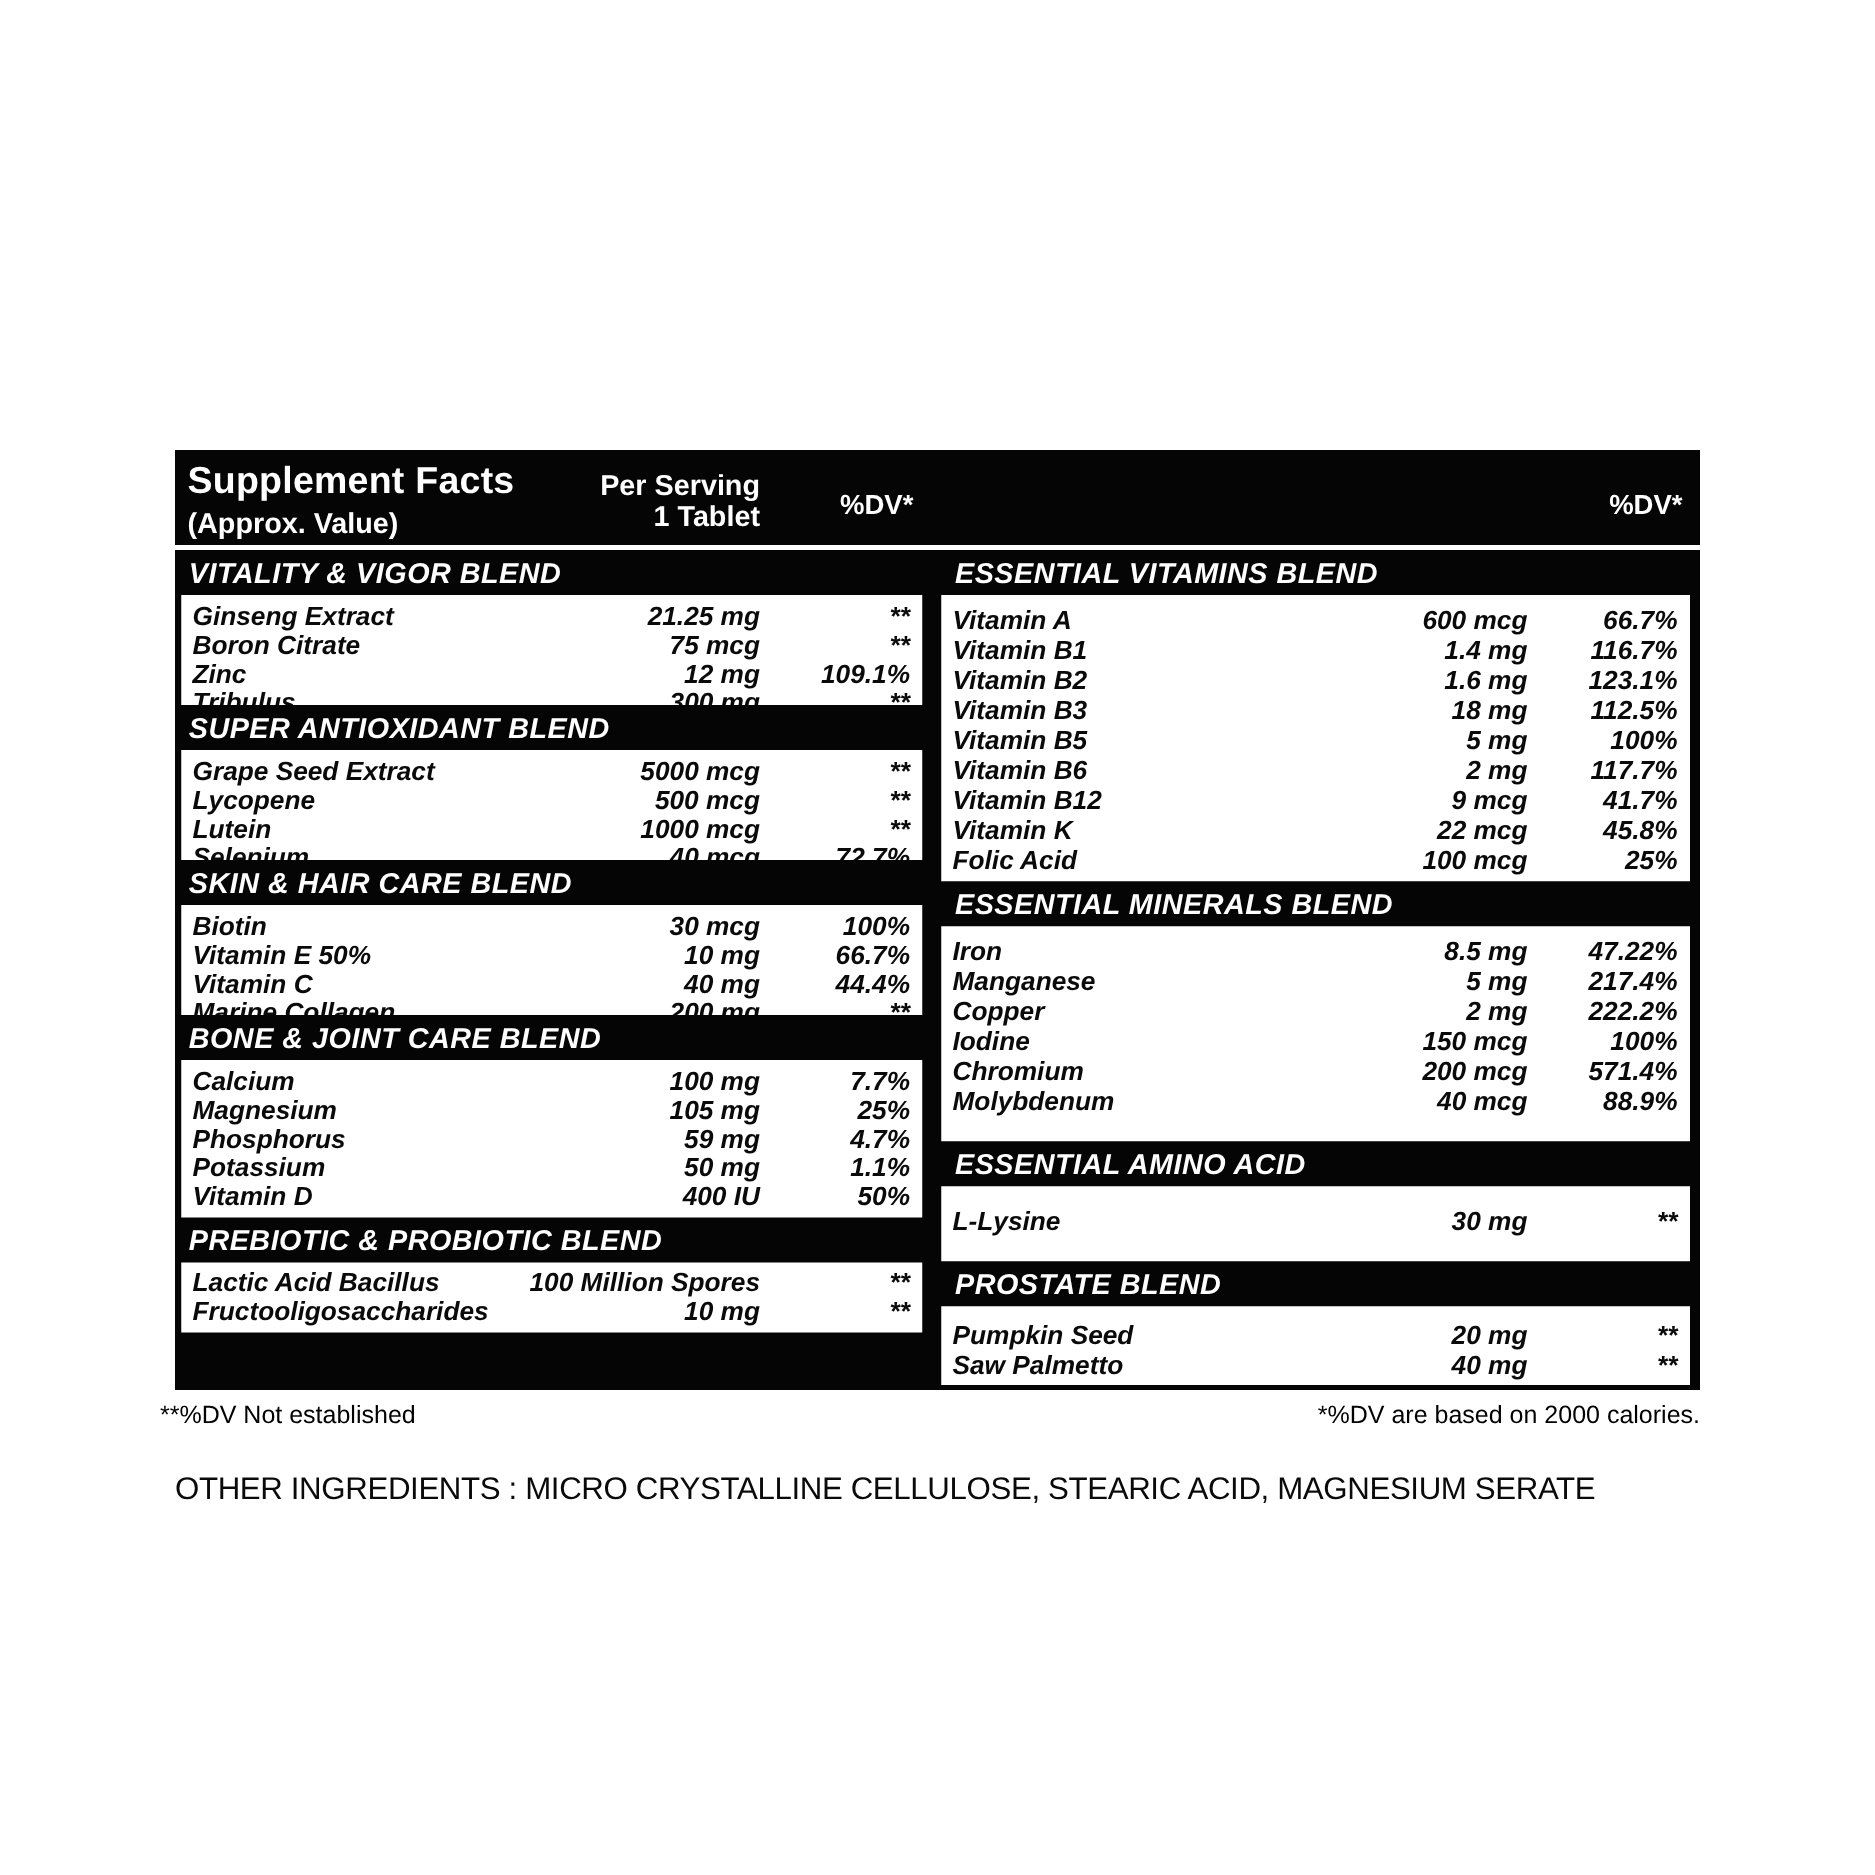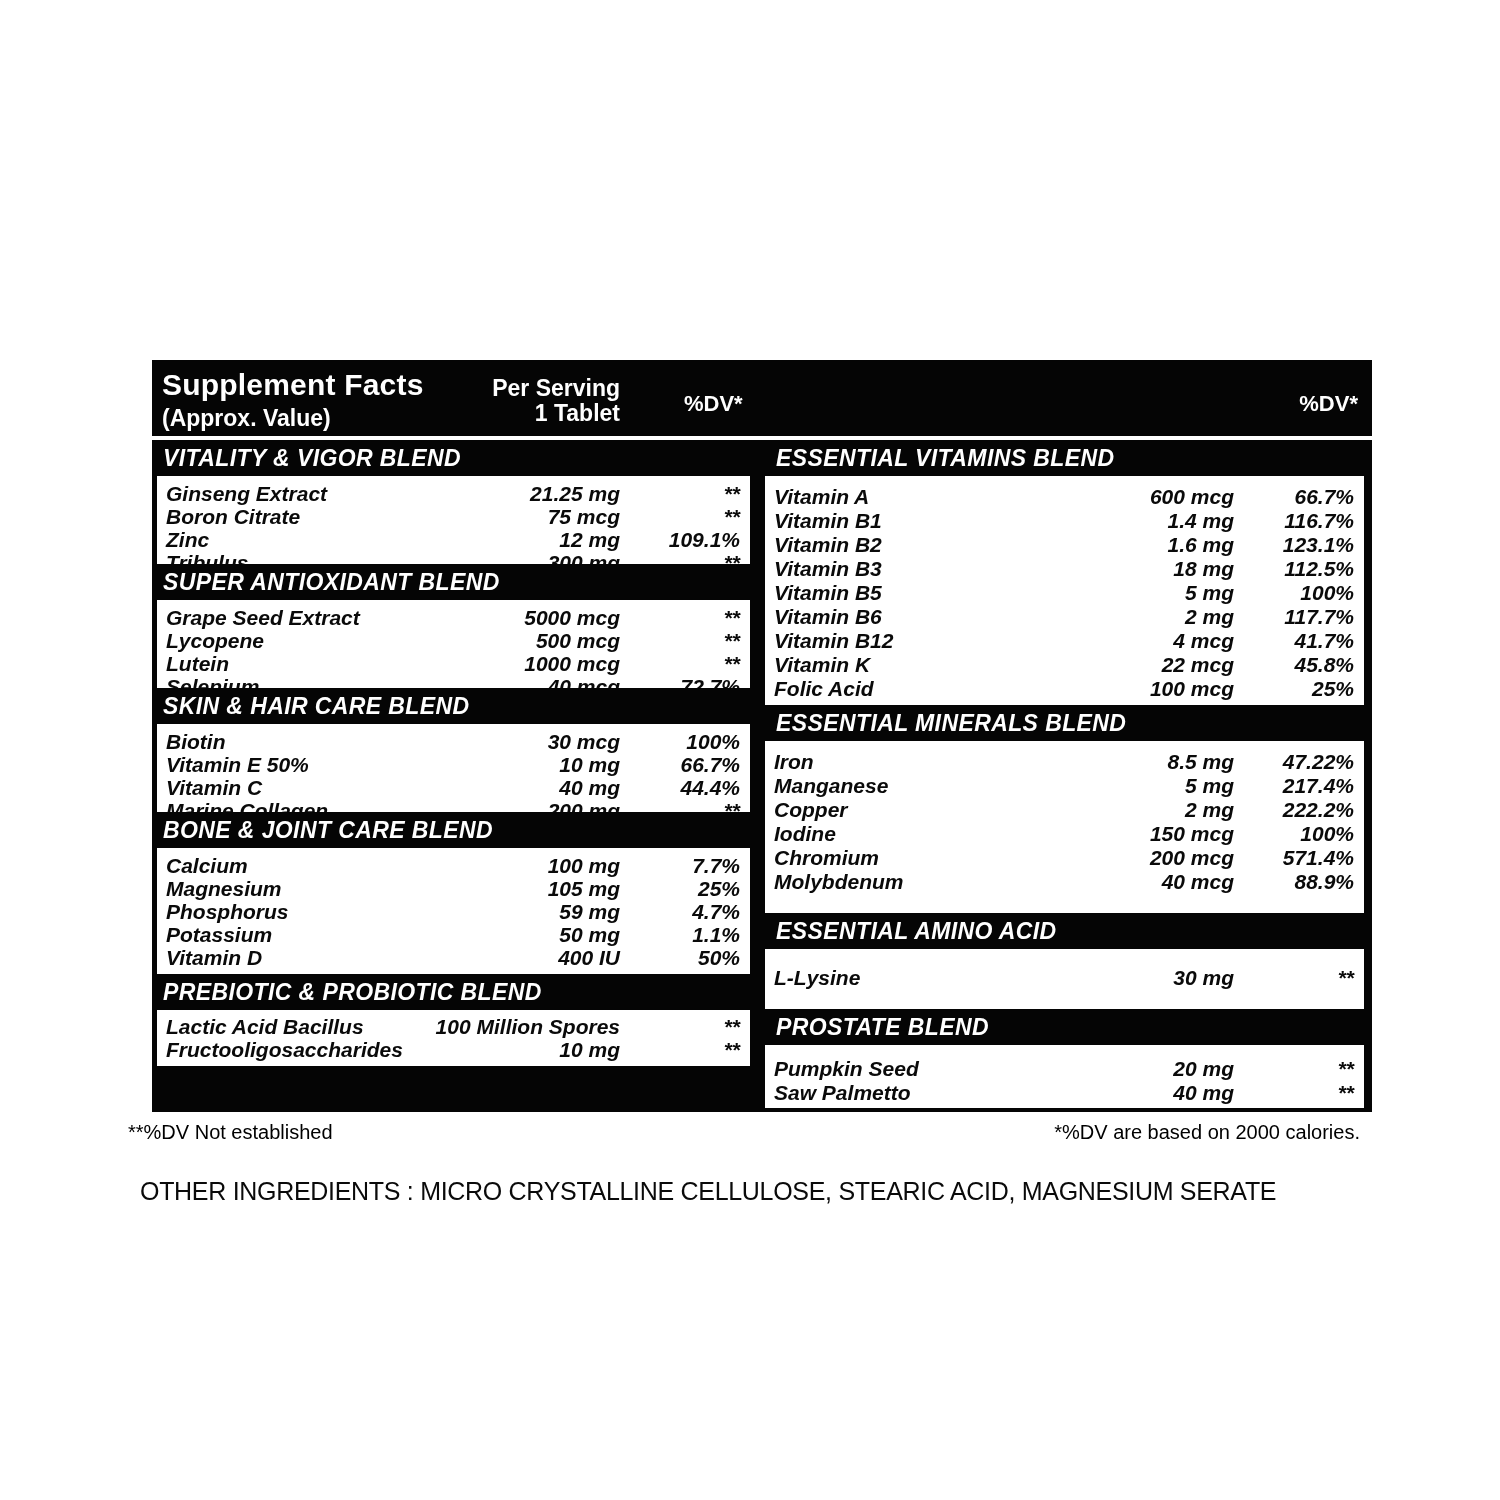--- a/index.html
+++ b/index.html
@@ -7,21 +7,21 @@
   body { font-family: "Liberation Sans", sans-serif; }
   .page {
     position: relative;
     width: 1500px;
     height: 1500px;
     background: #ffffff;
     overflow: hidden;
   }
   .label {
     position: absolute;
-    left: 152px;
+    left: 140px;
     top: 360px;
     width: 1220px;
     height: 752px;
     background: #050505;
     color: #ffffff;
   }
   
   .hdr {
     position: relative;
     height: 80px;
@@ -274,21 +274,21 @@
   </div>
 
   <div class="row">
     <span class="nm">Vitamin B6</span>
     <span class="amt">2 mg</span>
     <span class="dv">117.7%</span>
   </div>
 
   <div class="row">
     <span class="nm">Vitamin B12</span>
-    <span class="amt">4 mcg</span>
+    <span class="amt">9 mcg</span>
     <span class="dv">41.7%</span>
   </div>
 
   <div class="row">
     <span class="nm">Vitamin K</span>
     <span class="amt">22 mcg</span>
     <span class="dv">45.8%</span>
   </div>
 
   <div class="row">

